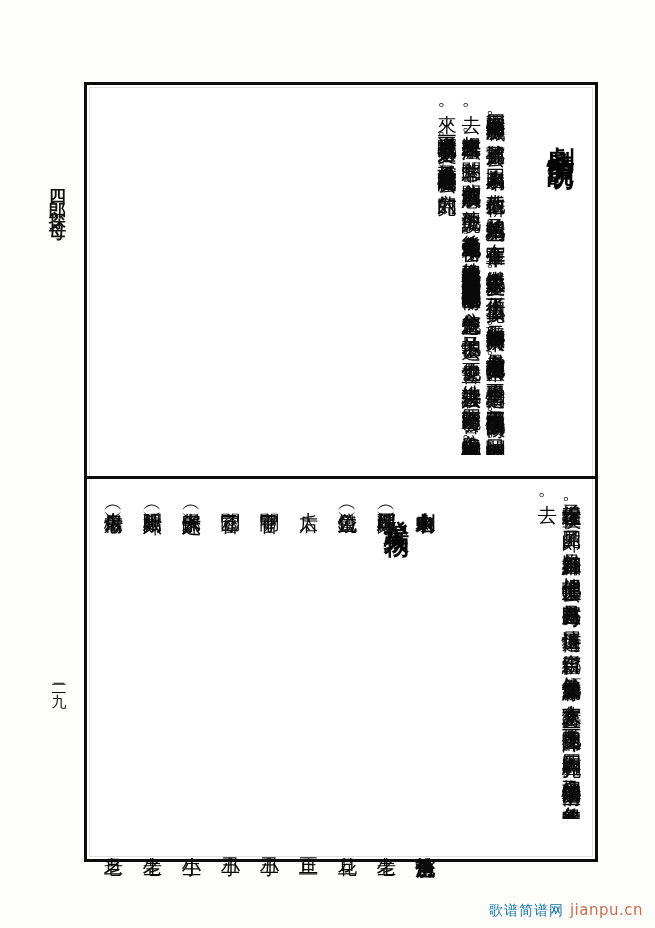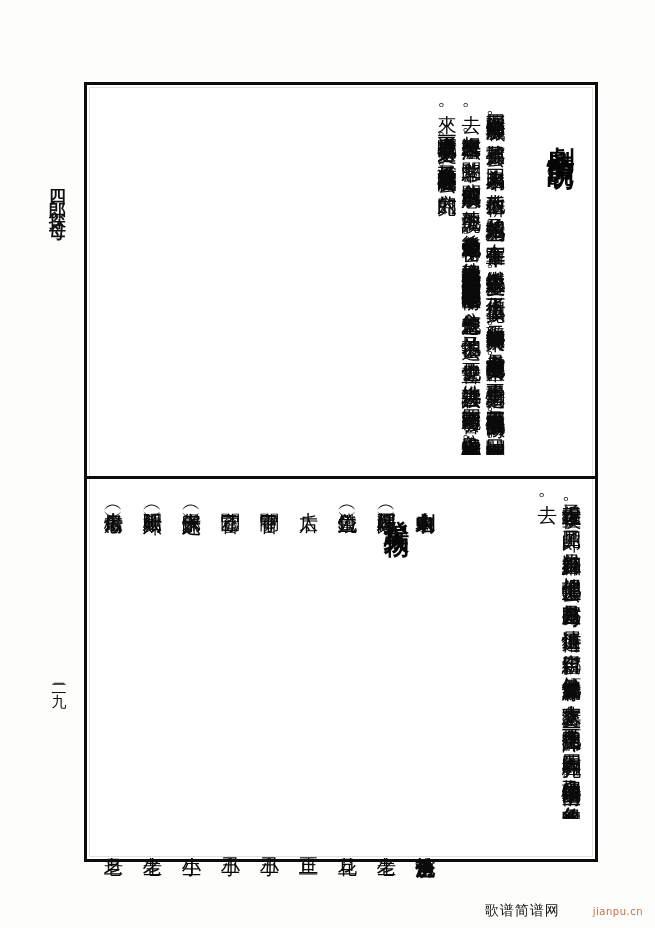--- a/index.html
+++ b/index.html
@@ -161,30 +161,29 @@
   }
 
   
   #watermark{
     position:absolute;
     right:12px;bottom:8px;
     display:flex;align-items:baseline;gap:6px;
     opacity:.92;
   }
   #watermark .wm-cn{
-    font-size:14px;color:#000000;
+    font-size:14px;color:#0369a1;
     font-family:"DejaVu Sans","Liberation Sans",sans-serif;
     letter-spacing:1px;
     text-align:right;
   }
   #watermark .wm-url{
-    font-size:10px;
+    font-size:15px;
     font-family:"DejaVu Sans","Liberation Sans",sans-serif;
     letter-spacing:.5px;
-    margin-left:27px;
   }
 </style>
 </head>
 <body>
 
 <div id="page">
 
   <div id="running-head">四郎探母</div>
   <div id="page-number">二一九</div>
 

